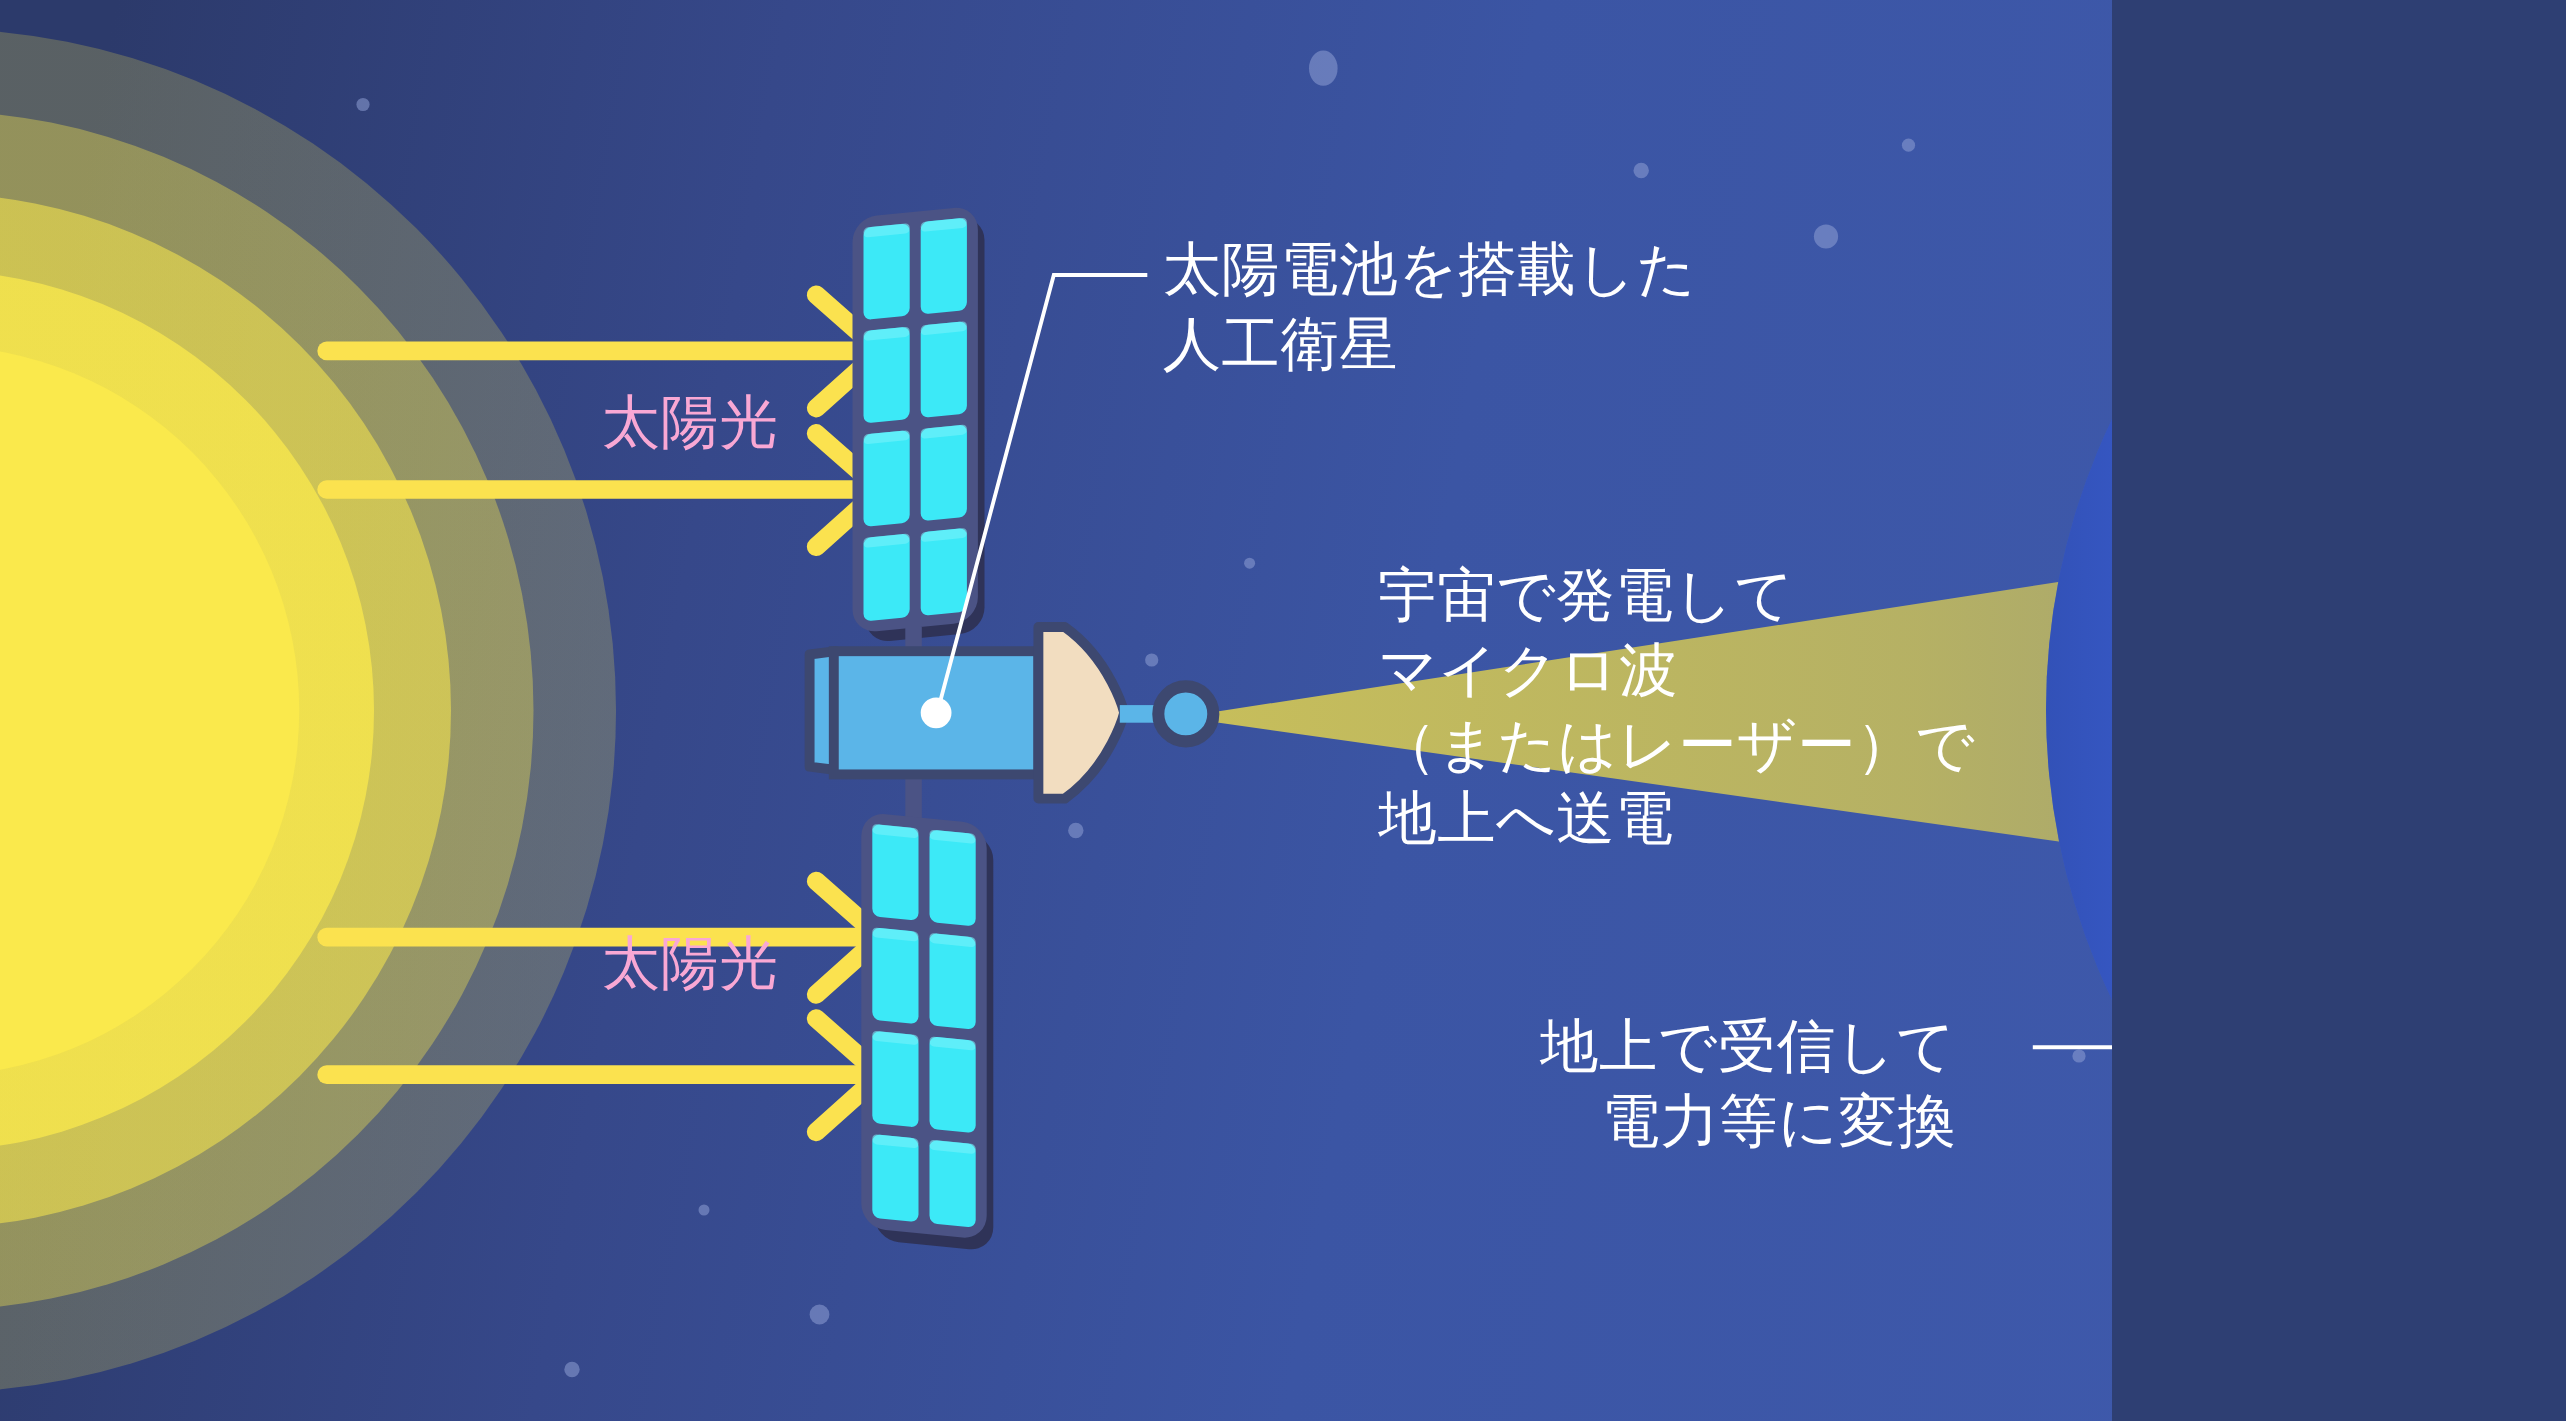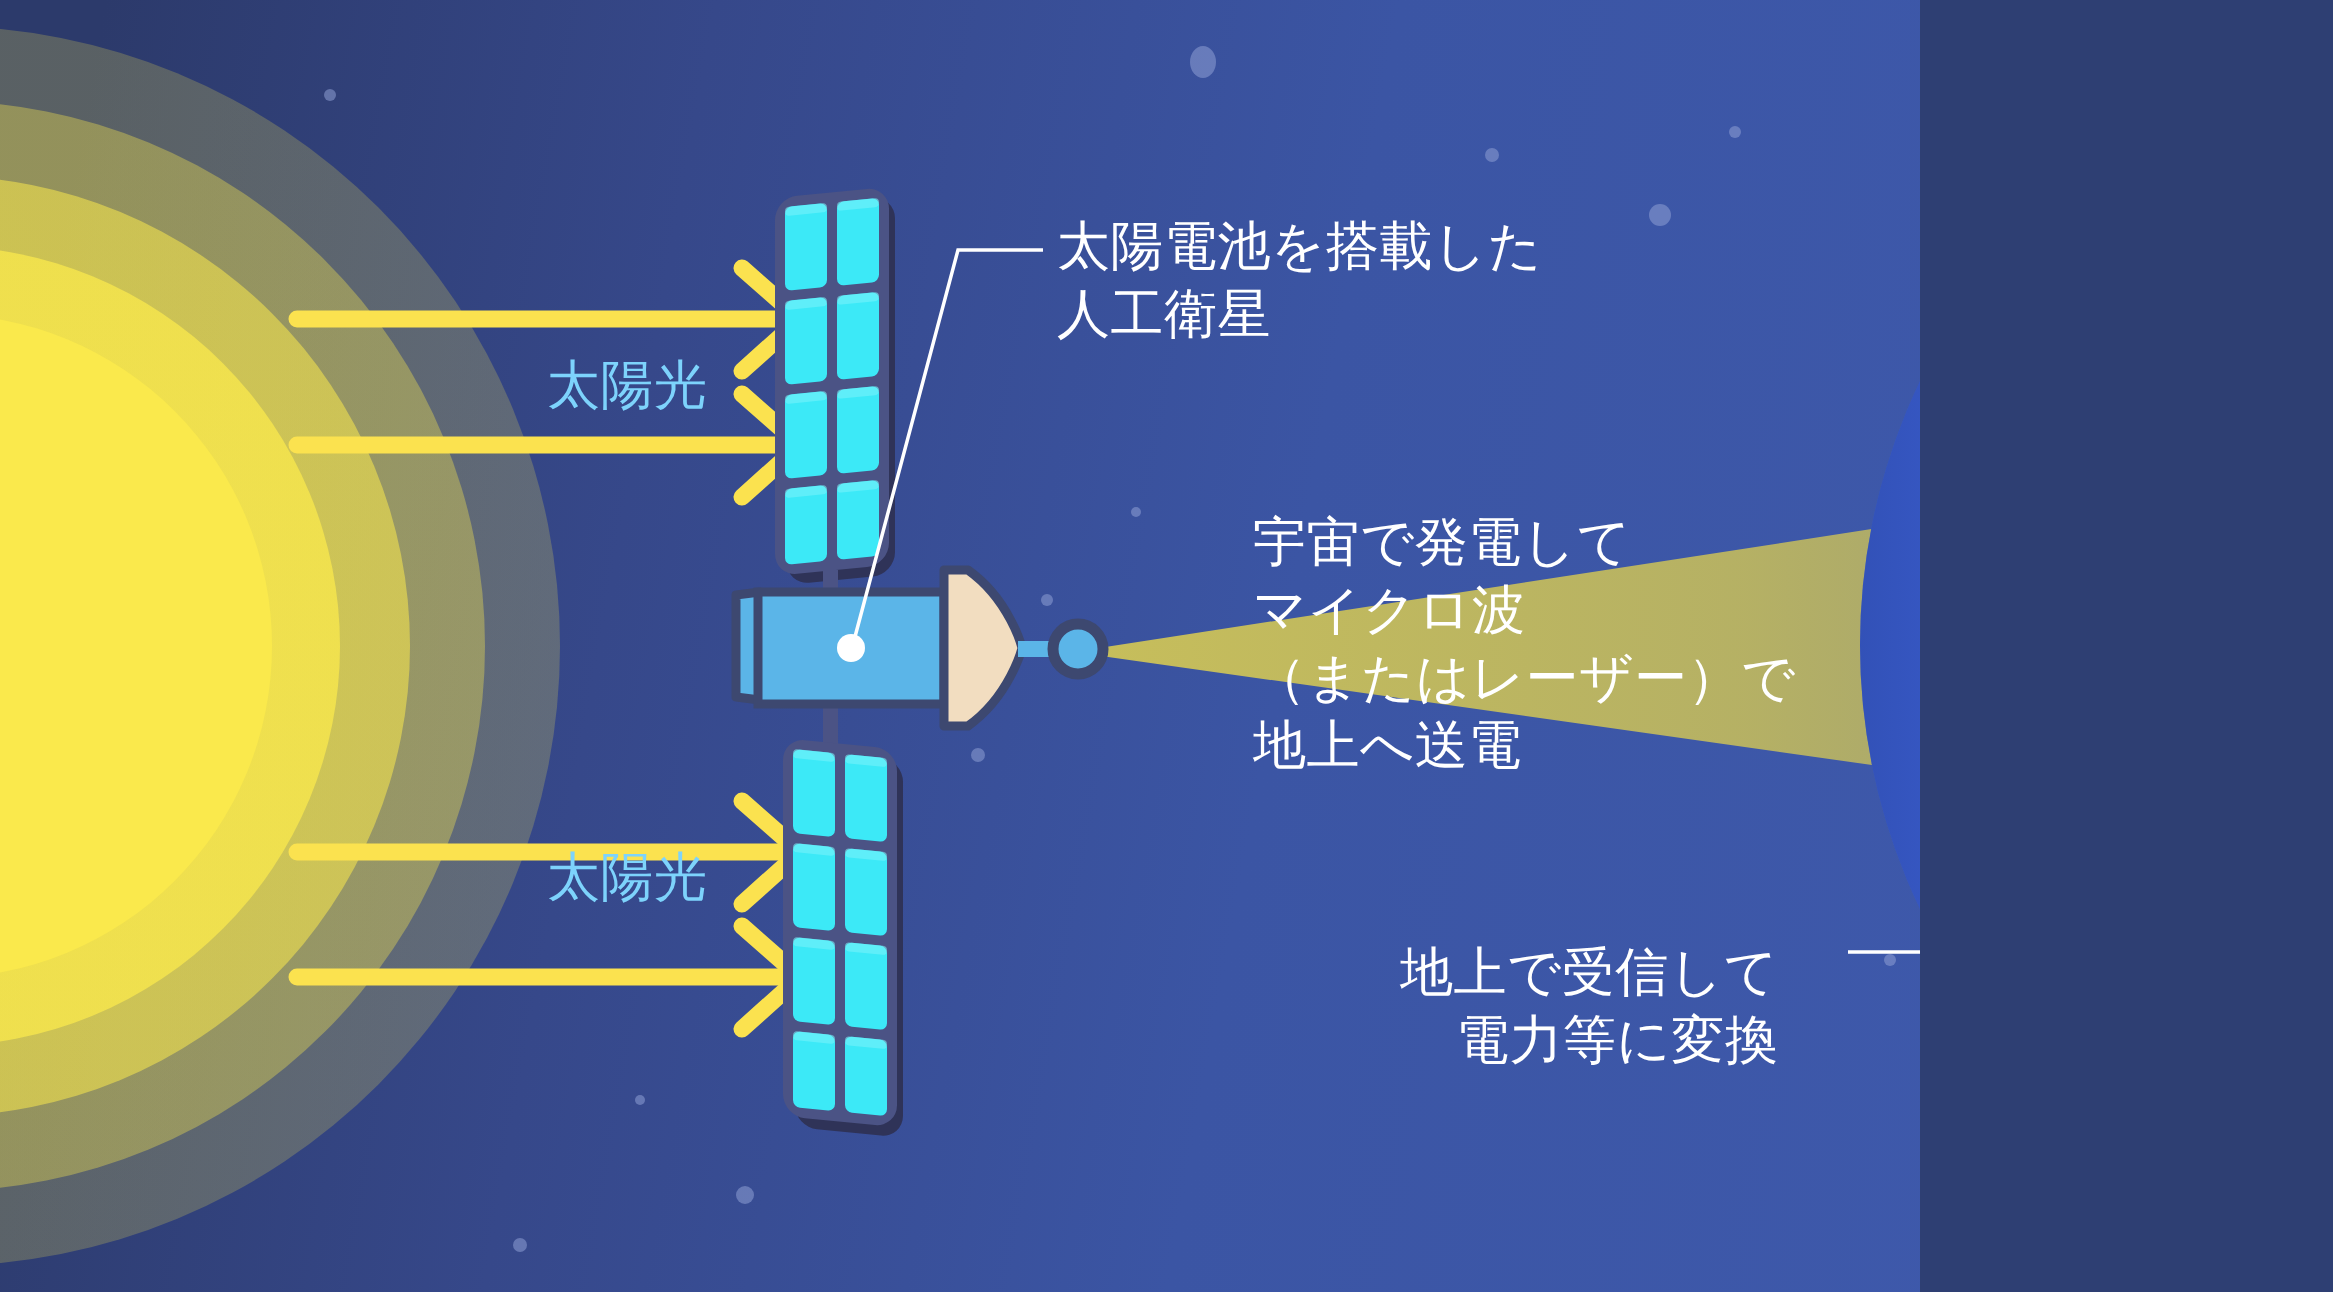--- a/index.html
+++ b/index.html
@@ -29,27 +29,27 @@
     line-height: 1.28;
     letter-spacing: 0.01em;
     pointer-events: none;
   }
   .lbl-white {
     color: #ffffff;
     font-size: 53px;
     font-weight: 400;
   }
   .lbl-yellow {
-    color: #7dd3fc;
+    color: #f9a8d4;
     font-size: 53px;
     font-weight: 400;
   }
   #label-satellite { left: 1057px; top: 212px; }
   #label-transmit  { left: 1253px; top: 508px; }
-  #label-receive   { left: 1400px; top: 918px; text-align: right; margin-top: 20px; }
+  #label-receive   { left: 1400px; top: 918px; text-align: right; }
   #label-sunlight-top    { left: 547px; top: 351px; }
   #label-sunlight-bottom { left: 547px; top: 843px; }
 </style>
 </head>
 <body>
 
 <div id="stage">
 
   <svg id="scene" viewBox="0 0 2333 1292" xmlns="http://www.w3.org/2000/svg">
     <defs>

